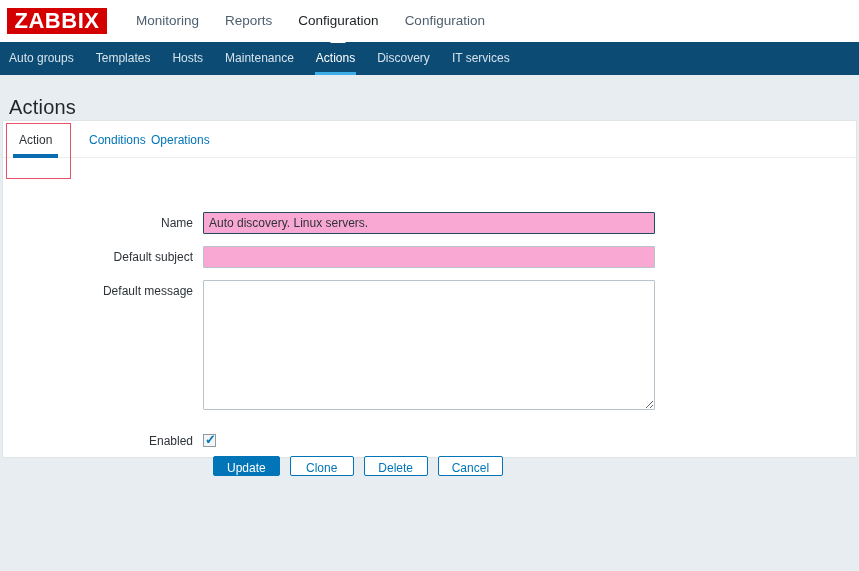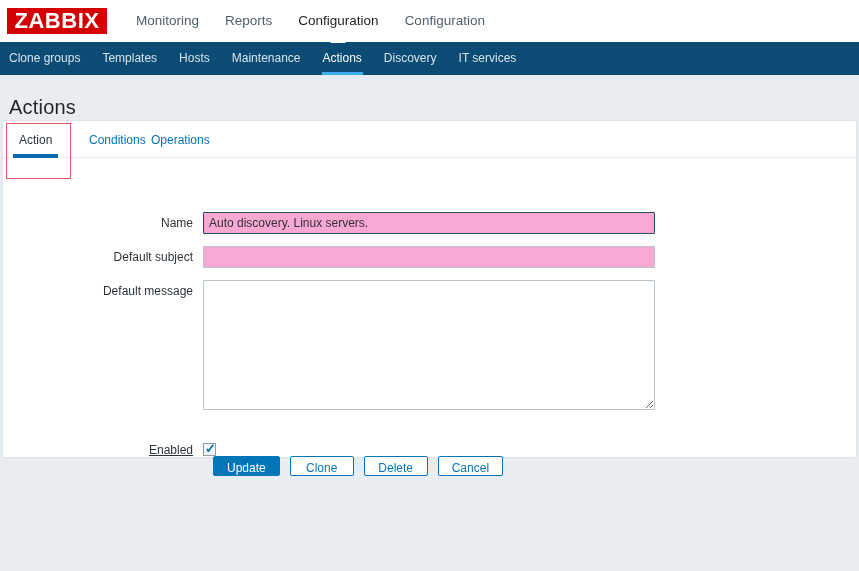--- a/index.html
+++ b/index.html
@@ -221,21 +221,21 @@
     padding: 3px 5px;
     border-radius: 1px;
     outline: none;
     resize: both;
     overflow: auto;
   }
 
   #row-name     { top: 54px; }
   #row-subject  { top: 88px; }
   #row-message  { top: 122px; }
-  #row-enabled  { top: 281px; text-decoration: underline; }
+  #row-enabled  { top: 272px; }
   #row-buttons  { top: 298px; }
 
   
   .checkbox {
     width: 13px;
     height: 13px;
     box-sizing: border-box;
     border: 1px solid #8e9ba3;
     background: #f2f4f6;
     position: relative;
@@ -300,21 +300,21 @@
       <span class="nav-arrow"></span>
     </div>
     <div class="main-nav-item">
       <span>Configuration</span>
     </div>
   </nav>
 </div>
 
 <div id="sub-nav">
   <div class="sub-nav-item">
-    <span>Clone groups</span>
+    <span>Auto groups</span>
   </div>
   <div class="sub-nav-item">
     <span>Templates</span>
   </div>
   <div class="sub-nav-item">
     <span>Hosts</span>
   </div>
   <div class="sub-nav-item">
     <span>Maintenance</span>
   </div>

